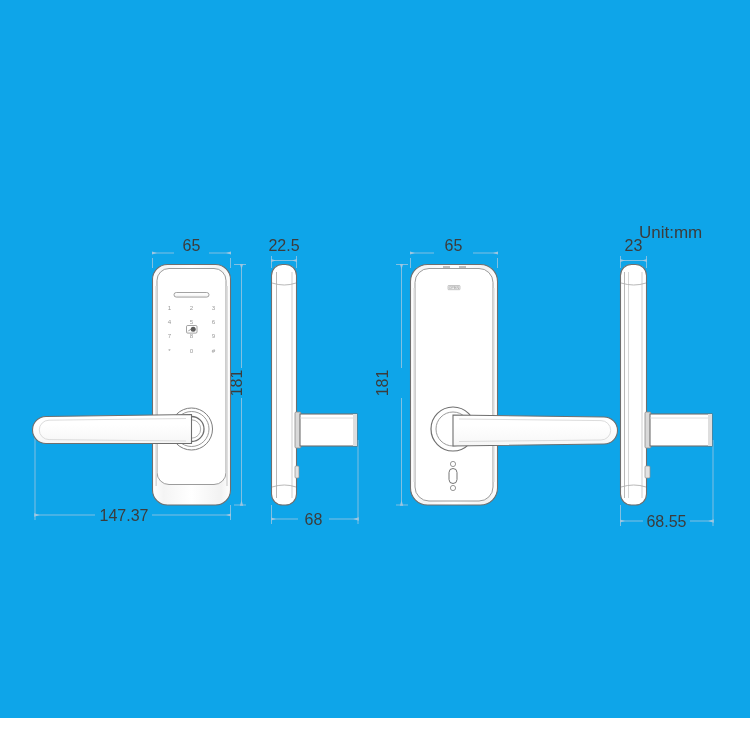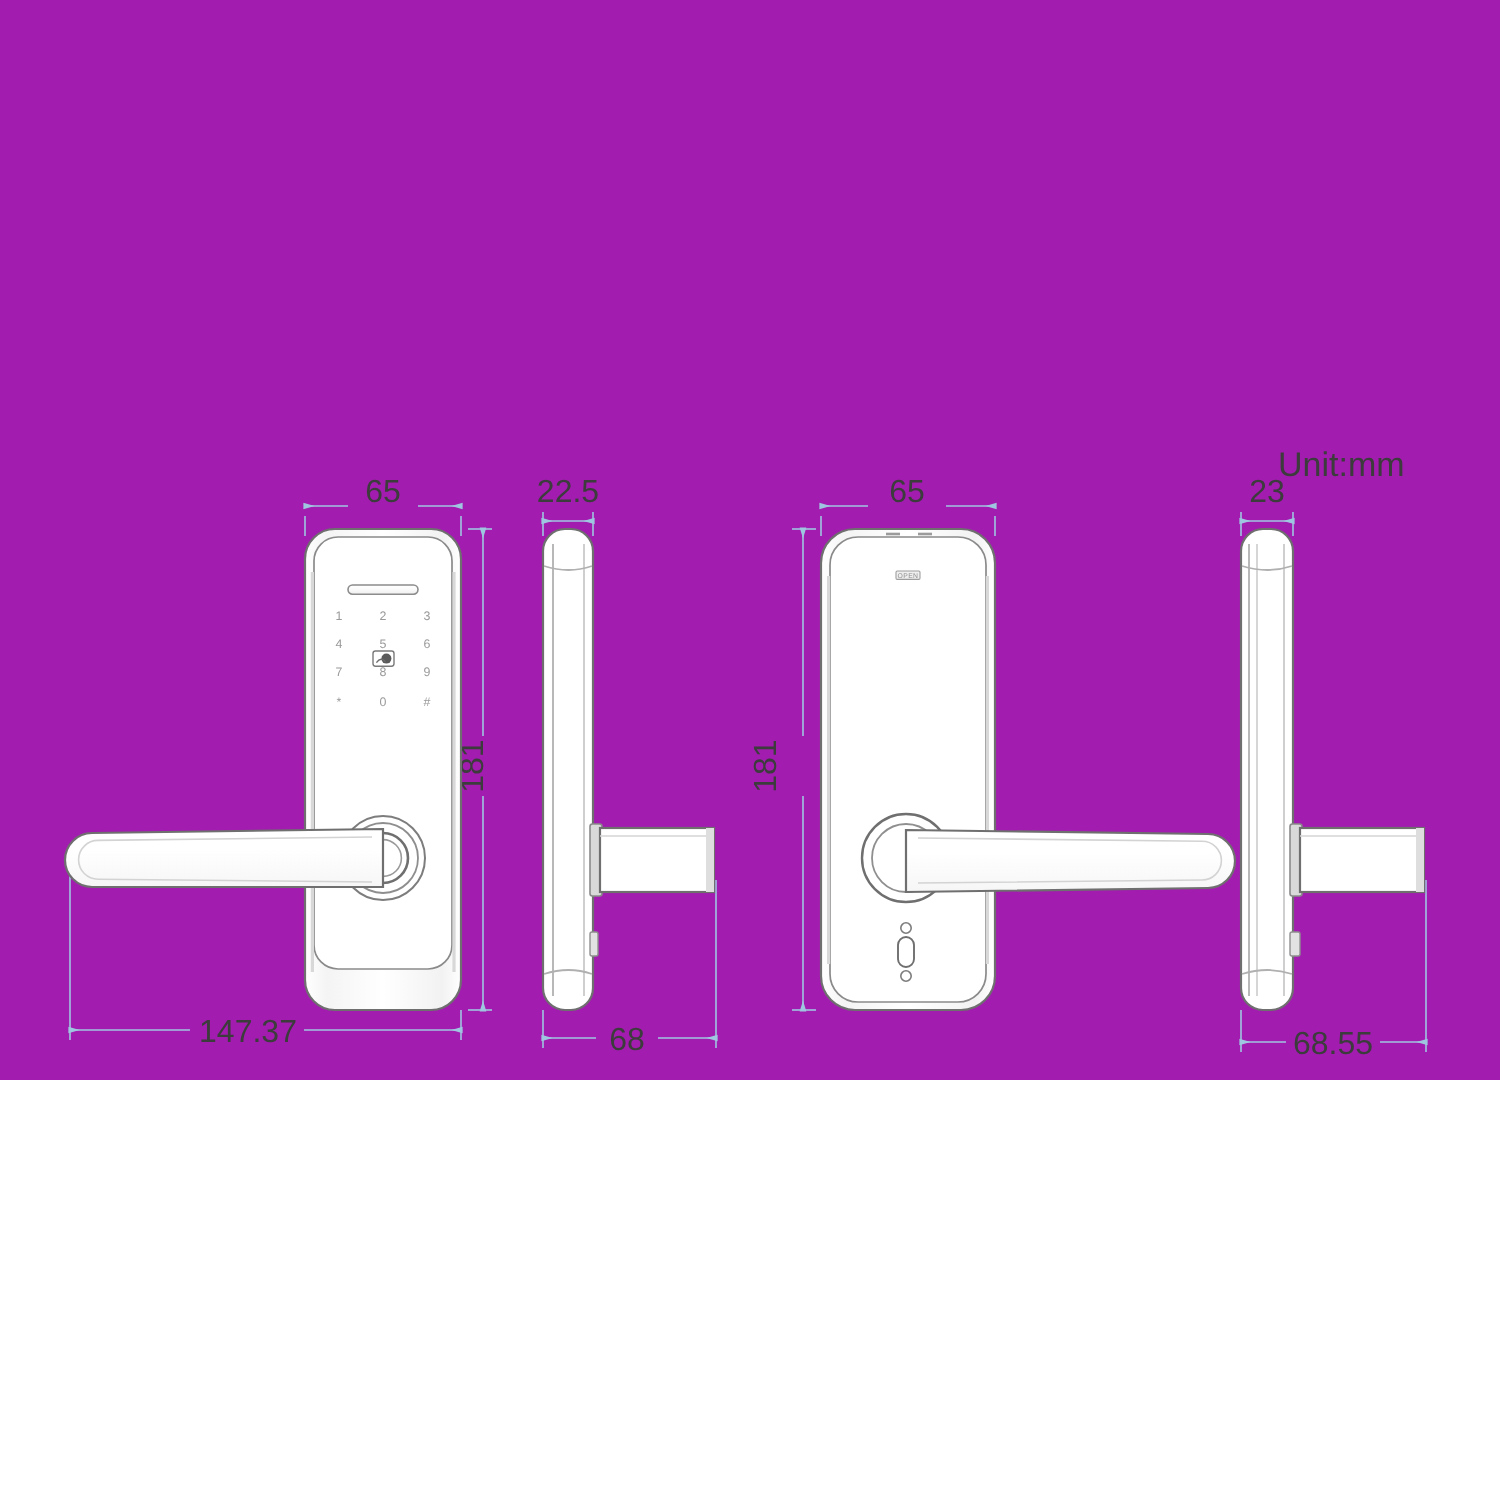--- a/index.html
+++ b/index.html
@@ -1,21 +1,21 @@
 <!DOCTYPE html>
 <html><head>
 <meta charset="utf-8">
 <style>
   html,body{margin:0;padding:0;background:#ffffff;}
   body{
     width:750px;height:750px;overflow:hidden;
     font-family:"Liberation Sans","DejaVu Sans",sans-serif;
     -webkit-font-smoothing:antialiased;
   }
-  #stage{position:relative;width:750px;height:540px;background:#a21caf;}
+  #stage{position:relative;width:750px;height:718px;background:#0ea5e9;}
   svg{display:block;}
   .dimtext{
     font-family:"Liberation Sans","DejaVu Sans",sans-serif;
     fill:#3c3c3c;font-size:16px;
   }
   .unittext{
     font-family:"Liberation Sans","DejaVu Sans",sans-serif;
     fill:#3c3c3c;font-size:17px;
   }
   .keytext{

